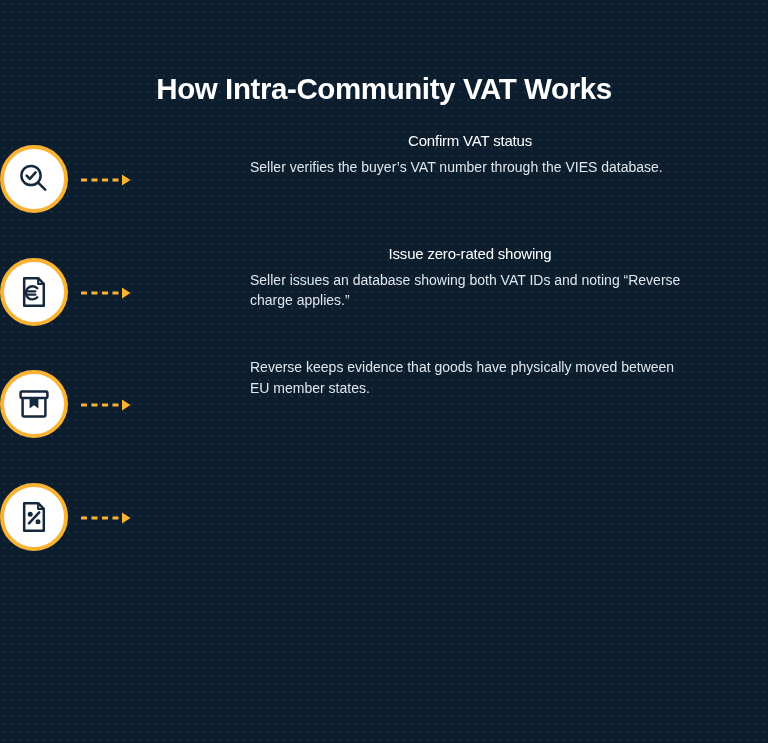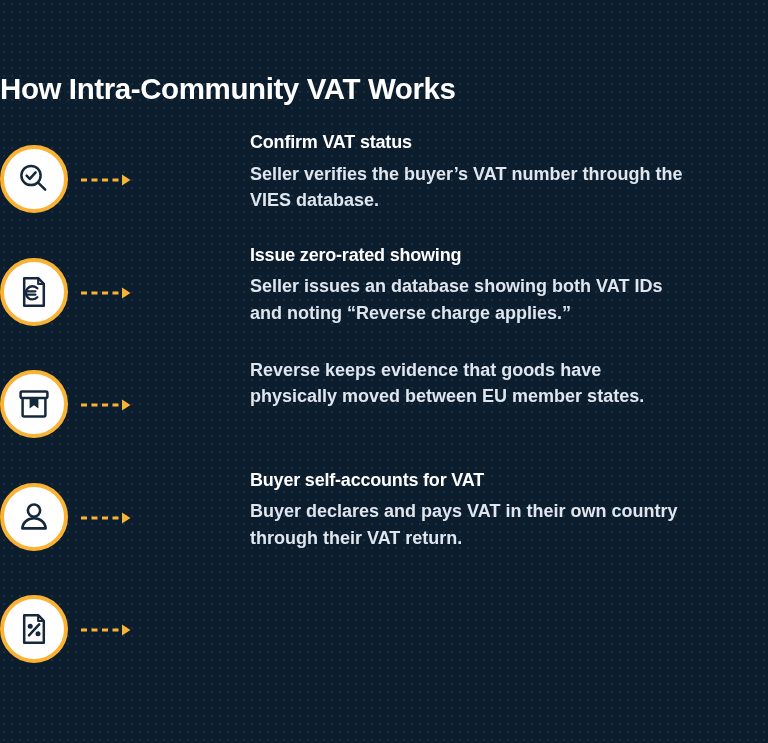--- a/index.html
+++ b/index.html
@@ -24,21 +24,21 @@
     background-size: 8px 8px;
     background-position: 0 0;
     box-sizing: border-box;
   }
 
   #page-title {
     position: absolute;
     top: 52px;
     left: 0;
     width: 768px;
-    text-align: left;
+    text-align: center;
     color: #ffffff;
     font-size: 29.5px;
     font-weight: 700;
     letter-spacing: -0.4px;
   }
 
   #steps {
     position: absolute;
     top: 132px;
     left: 0;
@@ -81,31 +81,32 @@
 
   .step-body {
     position: absolute;
     left: 250px;
     top: 0;
     width: 440px;
   }
 
   .step-title {
     color: #ffffff;
-    font-size: 18px;
-    font-weight: 700;
+    font-size: 15px;
+    font-weight: 400;
     letter-spacing: -0.2px;
     line-height: 1.2;
     margin: 0 0 7px 0;
+    text-align: center;
   }
 
   .step-desc {
     color: #dfe6ee;
-    font-size: 18px;
-    font-weight: 700;
+    font-size: 14px;
+    font-weight: 400;
     line-height: 1.47;
     margin: 0;
   }
 </style>
 </head>
 <body>
 
 <div id="infographic">
 
   <h1 id="page-title">How Intra-Community VAT Works</h1>
@@ -166,38 +167,20 @@
       </div>
       <svg class="step-arrow" viewBox="0 0 56 14">
         <line x1="1" y1="7" x2="42" y2="7" stroke="#f9b233" stroke-width="3" stroke-dasharray="6 4.5" stroke-linecap="butt"></line>
         <path d="M42 1.6 L50.5 7 L42 12.4 Z" fill="#f9b233"></path>
       </svg>
       <div class="step-body">
         <p class="step-desc">Reverse keeps evidence that goods have physically moved between EU member states.</p>
       </div>
     </div>
 
-    <div class="step">
-      <div class="step-icon-ring">
-        <span>
-          <svg width="38" height="38" viewBox="0 0 38 38" fill="none">
-            <circle cx="19" cy="12.6" r="6.1" stroke="#16283c" stroke-width="2.6"></circle>
-            <path d="M7.4 30.4 a11.6 10.1 0 0 1 23.2 0 Z" stroke="#16283c" stroke-width="2.6" stroke-linejoin="round" fill="none"></path>
-          </svg>
-        </span>
-      </div>
-      <svg class="step-arrow" viewBox="0 0 56 14">
-        <line x1="1" y1="7" x2="42" y2="7" stroke="#f9b233" stroke-width="3" stroke-dasharray="6 4.5" stroke-linecap="butt"></line>
-        <path d="M42 1.6 L50.5 7 L42 12.4 Z" fill="#f9b233"></path>
-      </svg>
-      <div class="step-body">
-        <p class="step-title">Buyer self-accounts for VAT</p>
-        <p class="step-desc">Buyer declares and pays VAT in their own country through their VAT return.</p>
-      </div>
-    </div>
 
     <div class="step">
       <div class="step-icon-ring">
         <span>
           <svg width="38" height="38" viewBox="0 0 38 38" fill="none">
             <path d="M9.2 5.2 H23.2 L28.8 10.9 V32.8 H9.2 Z" stroke="#16283c" stroke-width="2.5" stroke-linejoin="round" fill="none"></path>
             <path d="M23.2 5.2 V11 H28.8" stroke="#16283c" stroke-width="2.2" stroke-linejoin="round" fill="none"></path>
             <line x1="14.0" y1="25.4" x2="24.2" y2="14.4" stroke="#16283c" stroke-width="2.5" stroke-linecap="round"></line>
             <circle cx="15.2" cy="16.2" r="2.5" fill="#16283c"></circle>
             <circle cx="23.0" cy="23.8" r="2.5" fill="#16283c"></circle>

